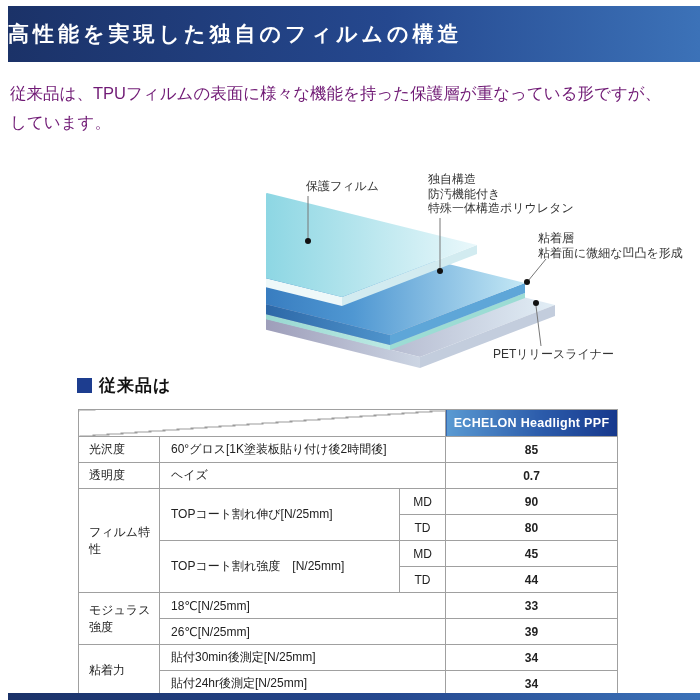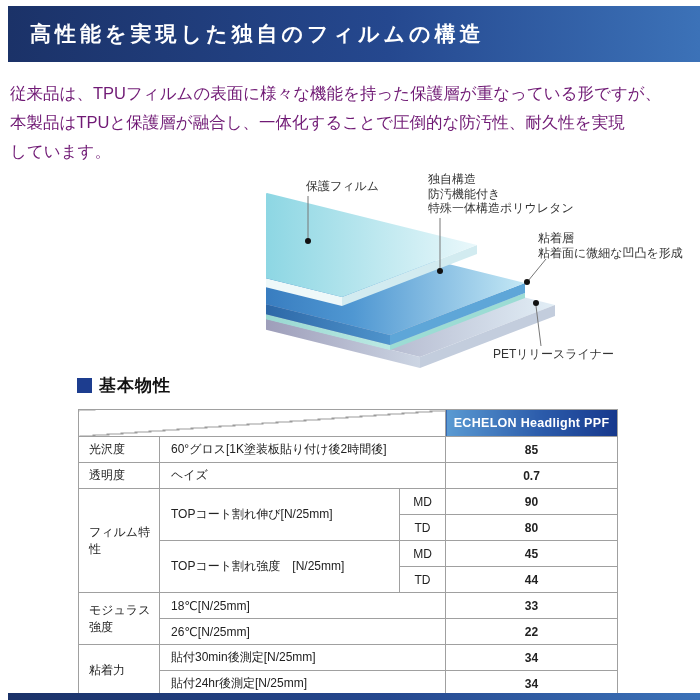--- a/index.html
+++ b/index.html
@@ -8,21 +8,21 @@
     font-family:"Liberation Sans","DejaVu Sans",sans-serif; overflow:hidden;
   }
   
   .header-bar {
     position:absolute; left:8px; top:6px; width:692px; height:56px;
     background:linear-gradient(90deg,#1b3268 0%,#25488f 55%,#3c72b8 100%);
     display:flex; align-items:center;
   }
   .header-title {
     color:#ffffff; font-family:"Liberation Serif","DejaVu Serif",serif;
-    font-size:21px; font-weight:600; letter-spacing:4px; padding-left:22px;
+    font-size:21px; font-weight:600; letter-spacing:4px; 
     white-space:nowrap;
   }
   
   .intro {
     position:absolute; left:10px; top:79px; width:686px;
     font-size:16.5px; line-height:29px; color:#701a75;
   }
   .intro div { white-space:nowrap; }
   
   .diagram { position:absolute; left:170px; top:168px; width:530px; height:200px; }
@@ -66,21 +66,20 @@
 <body>
 
 <div class="page">
 
   <div class="header-bar">
     <div class="header-title">高性能を実現した独自のフィルムの構造</div>
   </div>
 
   <div class="intro">
     <div>従来品は、TPUフィルムの表面に様々な機能を持った保護層が重なっている形ですが、</div>
-    <div>本製品はTPUと保護層が融合し、一体化することで圧倒的な防汚性、耐久性を実現</div>
     <div>しています。</div>
   </div>
 
   <svg class="diagram" viewBox="0 0 530 200">
     <defs>
       <clipPath id="leftcut">
           <rect x="96" y="0" width="434" height="200"></rect>
         </clipPath>
       <linearGradient id="gGrayTop" x1="0" y1="0" x2="1" y2="0">
         <stop offset="0" stop-color="#9895b6"></stop>
@@ -142,21 +141,21 @@
     <text x="258" y="15">独自構造</text>
     <text x="258" y="29.5">防汚機能付き</text>
     <text x="258" y="44">特殊一体構造ポリウレタン</text>
     <text x="368" y="74">粘着層</text>
     <text x="368" y="88.5">粘着面に微細な凹凸を形成</text>
     <text x="323" y="190">PETリリースライナー</text>
   </svg>
 
   <div class="section-heading">
     <span class="heading-square"></span>
-    <span class="heading-text">基本物性</span>
+    <span class="heading-text">従来品は</span>
   </div>
 
   <table class="props-table">
     <colgroup>
       <col style="width:81px">
         <col style="width:240px">
         <col style="width:46px">
         <col style="width:172px">
     </colgroup>
     <tbody>
@@ -193,21 +192,21 @@
         <td class="mdtd">TD</td>
         <td class="val">44</td>
       </tr>
       <tr>
         <td class="cat" rowspan="2">モジュラス強度</td>
         <td class="desc" colspan="2">18℃[N/25mm]</td>
         <td class="val">33</td>
       </tr>
       <tr>
         <td class="desc" colspan="2">26℃[N/25mm]</td>
-        <td class="val">22</td>
+        <td class="val">39</td>
       </tr>
       <tr>
         <td class="cat" rowspan="2">粘着力</td>
         <td class="desc" colspan="2">貼付30min後測定[N/25mm]</td>
         <td class="val">34</td>
       </tr>
       <tr>
         <td class="desc" colspan="2">貼付24hr後測定[N/25mm]</td>
         <td class="val">34</td>
       </tr>

